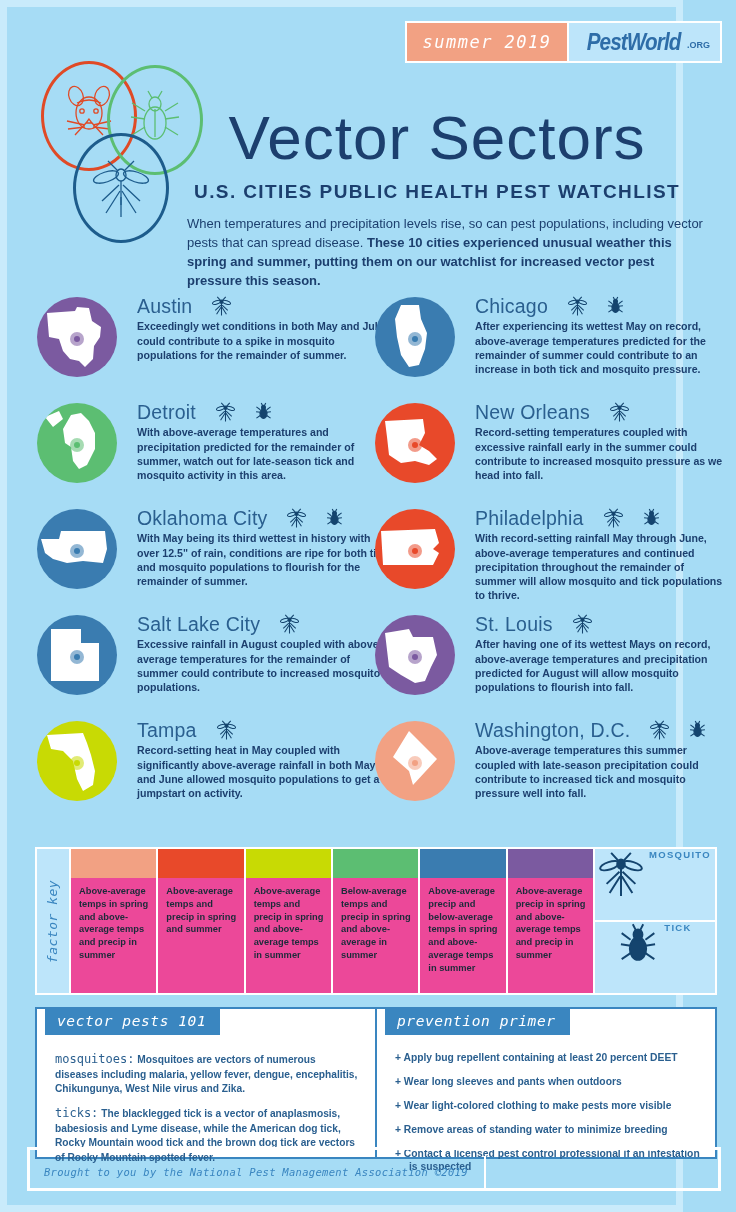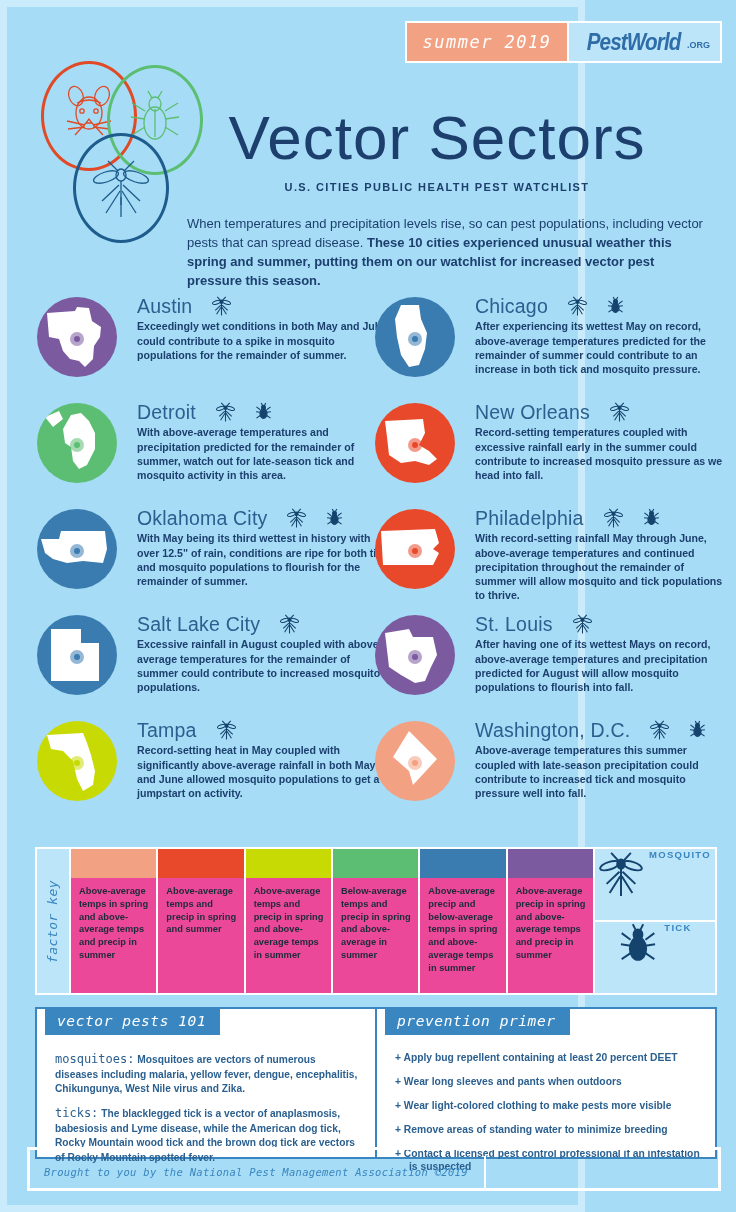--- a/index.html
+++ b/index.html
@@ -4,21 +4,21 @@
 <style>
   * { box-sizing: border-box; margin: 0; padding: 0; }
   html, body {
     width: 736px; height: 1212px;
     background: #A6DCF5;
     font-family: "Liberation Sans", sans-serif;
     overflow: hidden;
   }
   .page {
     position: relative;
-    width: 585px; height: 1212px;
+    width: 683px; height: 1212px;
     background: #A6DCF5;
     border: 7px solid #C9EBFB;
   }
 
   
   .hdr-bar {
     position: absolute; left: 398px; top: 14px;
     width: 317px; height: 42px;
     display: flex;
   }
@@ -63,21 +63,21 @@
 
   
   .title {
     position: absolute; left: 170px; top: 100px; width: 520px;
     font-size: 62px; font-weight: 300; color: #1C3F6E;
     letter-spacing: 1px; line-height: 1;
     text-align: center;
   }
   .subtitle {
     position: absolute; left: 170px; top: 174px; width: 520px;
-    font-size: 11px; font-weight: bold; color: #1C3F6E;
+    font-size: 19px; font-weight: bold; color: #1C3F6E;
     letter-spacing: 1.4px; text-align: center;
   }
   .intro {
     position: absolute; left: 180px; top: 208px; width: 522px;
     font-size: 13px; color: #1C3F6E; line-height: 1.45;
   }
   .intro b { font-weight: bold; }
 
   
   .cities { position: absolute; left: 0; top: 288px; width: 722px; height: 530px; }

